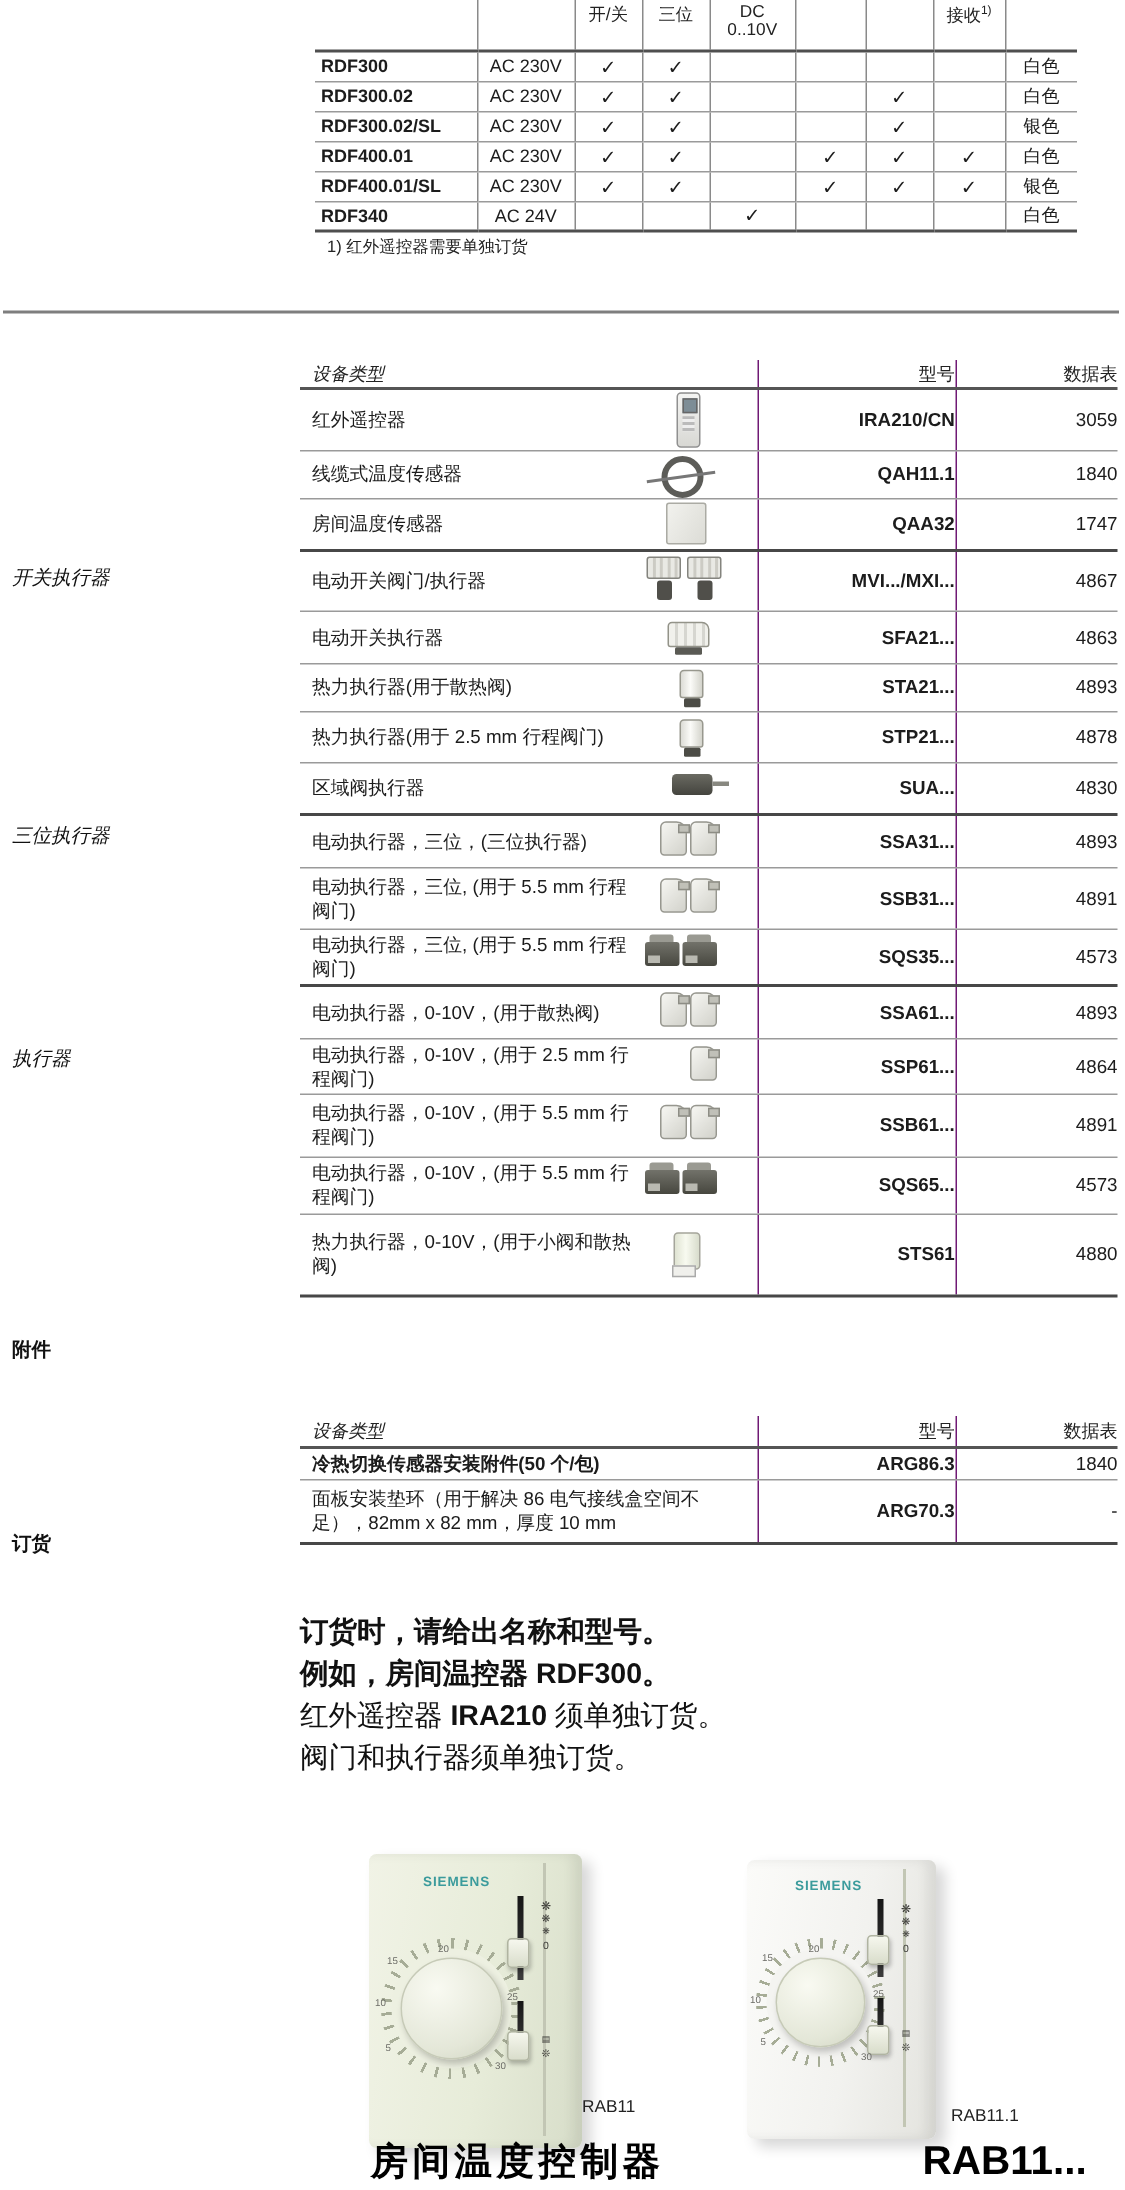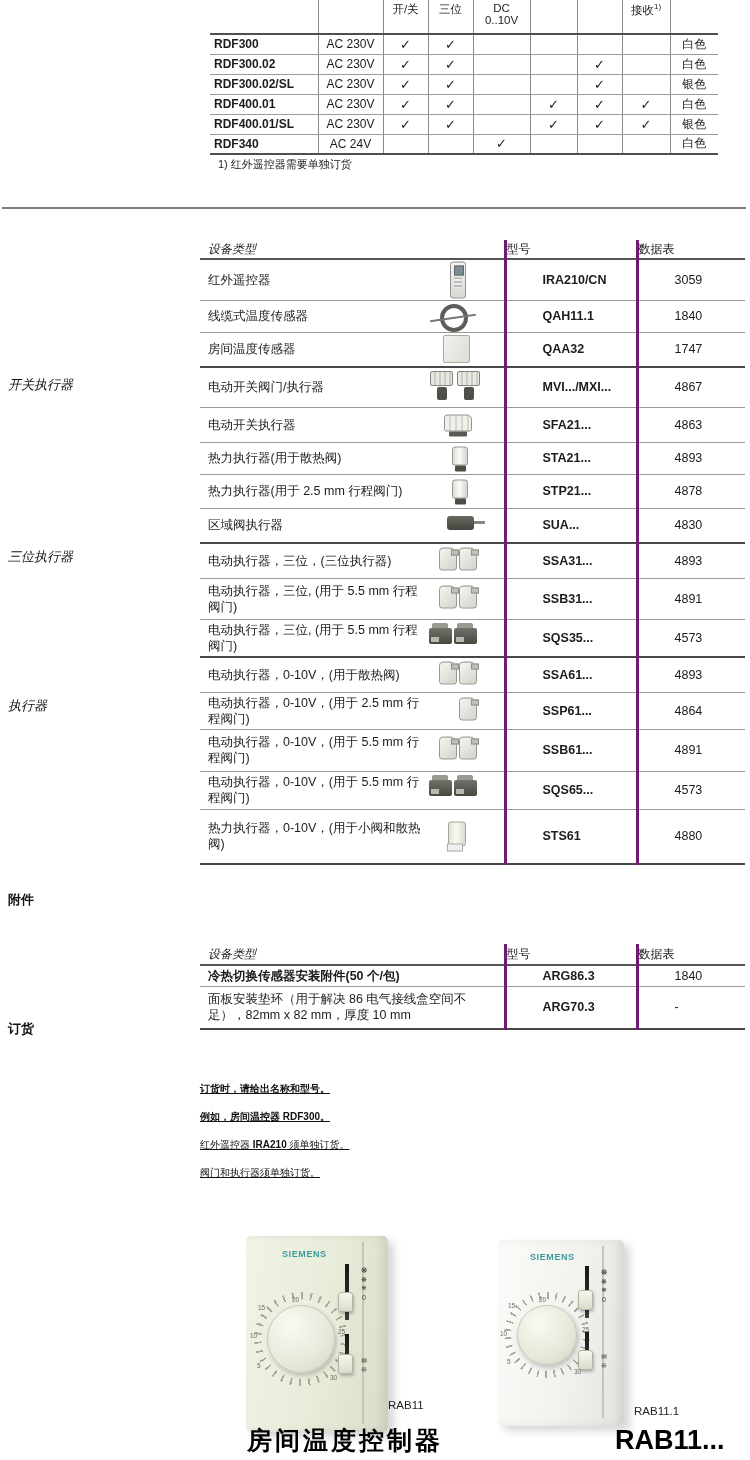--- a/index.html
+++ b/index.html
@@ -24,21 +24,21 @@
 
   .footnote { position:absolute; left:218px; top:157px; font-size:11px; color:#222; }
 
   .divider { position:absolute; left:2px; top:207px; width:744px; height:2px; background:#7e7e7e; }
 
   
   .t-main { position:absolute; border-collapse:collapse; table-layout:fixed; font-size:12.5px; }
   .t-main th { font-weight:normal; font-size:12px; color:#222; border-bottom:2px solid #555; }
   .t-main th.dev { text-align:left; padding-left:8px;font-style:italic; }
   .t-main td, .t-main th { vertical-align:middle; }
-  .t-main td.c2, .t-main th.c2, .t-main td.c3, .t-main th.c3 { border-left:3px solid #701a75; text-align:left; }
+  .t-main td.c2, .t-main th.c2, .t-main td.c3, .t-main th.c3 { border-left:1px solid #701a75; text-align:right; }
   .t-main td { border-bottom:1px solid #9a9a9a;padding-left:36px; }
   .t-main td.dev { position:relative; padding:2px 80px 2px 8px; line-height:16px; }
   .t-main td.model { font-weight:bold; font-size:12.5px; }
   .t-main tr.group td { border-top:2px solid #474747; }
   .t-main tr.last td { border-bottom:2px solid #474747; }
 
   .side-label { position:absolute; left:8px; font-style:italic; font-size:13px; font-family:"DejaVu Serif", serif; color:#111; }
   .section-label { position:absolute; left:8px; font-weight:bold; font-size:13px; color:#111; }
 
   
@@ -78,21 +78,21 @@
 
   .th-sqs i { width:23px; height:16px; margin:0 1px; background:linear-gradient(#72726a,#47473f); border-radius:2px; }
   .th-sqs i::before { content:''; position:absolute; left:3px; top:-5px; width:16px; height:5px; background:#9a9a92; border-radius:2px 2px 0 0; }
   .th-sqs i::after { content:''; position:absolute; left:2px; bottom:2px; width:8px; height:5px; background:#b9b9b1; }
 
   .th-sts { right:38px; }
   .th-sts i { width:18px; height:25px; background:linear-gradient(90deg,#dfe3d2,#f8faf0 45%,#d8dccc); border:1px solid #a5a59b; border-radius:3px; }
   .th-sts i::after { content:''; position:absolute; left:-2px; bottom:-6px; width:14px; height:6px; background:#f0f0ec; border:1px solid #aaa; }
 
   
-  .order-line { position:absolute; left:200px; font-size:10px; line-height:18px; color:#111;text-decoration:underline; }
+  .order-line { position:absolute; left:200px; font-size:19px; line-height:18px; color:#111; }
   .b { font-weight:bold; }
 
   
   .device { position:absolute; border-radius:5px; }
   .dev-left  { left:246px; top:1236px; width:142px; height:196px;
     background:linear-gradient(100deg,#f1f3e6 0%,#e7ecd9 55%,#d7ddc9 100%);
     box-shadow:6px 5px 9px rgba(0,0,0,0.16), inset -6px 0 8px rgba(0,0,0,0.07); }
   .dev-right { left:498px; top:1240px; width:126px; height:186px;
     background:linear-gradient(100deg,#fbfbf9 0%,#f2f2ef 55%,#e3e3de 100%);
     box-shadow:6px 5px 9px rgba(0,0,0,0.16), inset -6px 0 8px rgba(0,0,0,0.07); }

